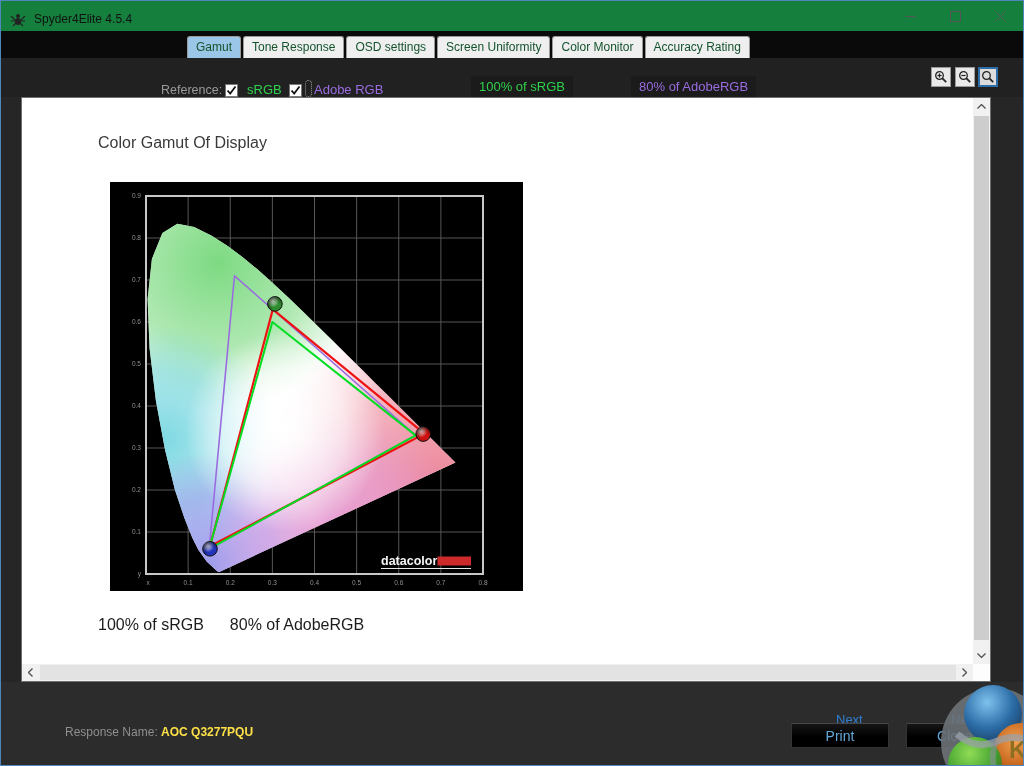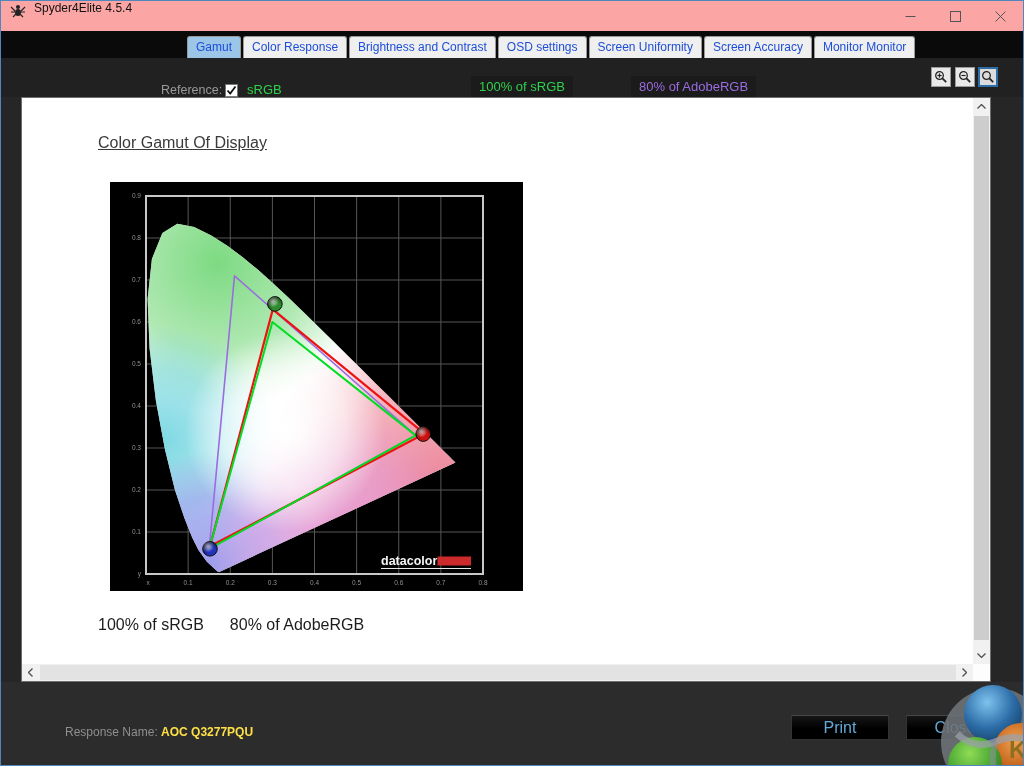--- a/index.html
+++ b/index.html
@@ -1,57 +1,57 @@
 <!DOCTYPE html>
 <html><head>
 <meta charset="utf-8">
 <style>
   html,body{margin:0;padding:0;background:#444;}
   *{box-sizing:border-box;font-family:"Liberation Sans",sans-serif;}
   .window{position:relative;width:1024px;height:766px;border:1px solid #4e86bd;background:#262626;overflow:hidden;}
   
-  .titlebar{position:absolute;left:0;top:0;right:0;height:36px;background:#fca5a5;display:flex;}
+  .titlebar{position:absolute;left:0;top:0;right:0;height:36px;background:#15803d;display:flex;align-items:center;}
   .app-icon{margin-left:8px;width:18px;height:18px;display:flex;align-items:center;justify-content:center;}
   .title-text{margin-left:7px;font-size:12px;color:#111;}
   .win-controls{position:absolute;right:0;top:0;height:30px;display:flex;}
   .win-btn{width:45px;height:30px;display:flex;align-items:center;justify-content:center;color:#555;}
   
   .tabstrip{position:absolute;left:0;top:30px;right:0;height:27px;background:#0a0a0a;}
   .tabs{position:absolute;left:186px;bottom:0;display:flex;gap:2px;}
   .tab{background:#efefef;border:1px solid #9a9a9a;border-bottom:none;border-radius:3px 3px 0 0;
-       padding:4px 8px 4px 8px;font-size:12px;color:#1d4ed8;white-space:nowrap;line-height:13px;}
+       padding:4px 8px 4px 8px;font-size:12px;color:#14532d;white-space:nowrap;line-height:13px;}
   .tab.selected{background:#9cc6e8;}
   
   .refbar{position:absolute;left:0;top:57px;right:0;height:39px;background:#212121;}
   .refbar .item{position:absolute;top:0;height:39px;display:flex;align-items:flex-end;font-size:13px;}
   .ref-label{color:#9a9a9a;font-size:12.5px;}
   .checkbox{width:13px;height:13px;background:#fff;border:1px solid #777;display:inline-flex;align-items:center;justify-content:center;}
   .focus-dots{width:7px;height:17px;border:1px dotted #9a9a9a;border-radius:4px;margin-left:3px;}
   .sumbox{background:#1b1b1b;padding:3px 8px;border-radius:1px;}
   .zoom-btn{position:absolute;top:9px;width:20px;height:20px;background:#e9e9e9;border:1px solid #9a9a9a;
             display:flex;align-items:center;justify-content:center;}
   .zoom-btn.selected{border:2px solid #2d6da8;background:#dcdcdc;}
   
   .panel{position:absolute;left:20px;top:96px;width:970px;height:585px;background:#ffffff;border:1px solid #6e6e6e;}
-  .heading{position:absolute;left:76px;top:36px;font-size:16px;color:#3a3a3a;text-decoration:underline;}
+  .heading{position:absolute;left:76px;top:36px;font-size:16px;color:#3a3a3a;}
   .chartwrap{position:absolute;left:76px;top:84px;width:413px;height:409px;padding-left:12px;}
   .results{position:absolute;left:76px;top:518px;display:flex;gap:26px;font-size:16px;color:#1c1c1c;}
   
   .vscroll{position:absolute;top:0;right:0;bottom:17px;width:17px;background:#f1f1f1;}
   .hscroll{position:absolute;left:0;right:17px;bottom:0;height:17px;background:#f1f1f1;}
   .corner{position:absolute;right:0;bottom:0;width:17px;height:17px;background:#fdfdfd;}
   .sb-btn{position:absolute;width:17px;height:17px;display:flex;align-items:center;justify-content:center;background:#f1f1f1;}
   .vthumb{position:absolute;left:1px;right:1px;top:18px;height:524px;background:#cdcdcd;}
   .hthumb{position:absolute;top:1px;bottom:1px;left:18px;width:930px;background:#e3e3e3;}
   
   .footer{position:absolute;left:0;top:681px;right:0;bottom:0;background:#2c2c2c;}
   .display-name{position:absolute;left:64px;top:43px;font-size:12px;color:#8f8f8f;}
   .display-name b{color:#fde047;}
-  .footer-btn{position:absolute;top:33px;width:98px;height:25px;background:linear-gradient(#161616,#000 55%);
-              border:1px solid #333;border-top-color:#484848;color:#63a8d8;font-size:16px;
+  .footer-btn{position:absolute;top:41px;width:98px;height:25px;background:linear-gradient(#161616,#000 55%);
+              border:1px solid #333;border-top-color:#484848;color:#63a8d8;font-size:14px;
               display:flex;align-items:center;justify-content:center;z-index:2;}
   .artifact{position:absolute;top:30px;height:12px;overflow:hidden;color:#2f7fd0;font-size:13px;z-index:1;}
   .kg-logo{position:absolute;left:936px;top:683px;z-index:5;}
 </style>
 </head>
 <body>
 
 <div class="window">
 
   <div class="titlebar">
@@ -80,43 +80,51 @@
         <svg width="11" height="11" viewBox="0 0 11 11">
             <path d="M0.5 0.5 L10.5 10.5 M10.5 0.5 L0.5 10.5" stroke="#555" stroke-width="1"></path>
           </svg>
       </div>
     </div>
   </div>
 
   <div class="tabstrip">
     <div class="tabs">
       <div class="tab selected">Gamut</div>
-      <div class="tab">Color Response</div>
-      <div class="tab">Brightness and Contrast</div>
+      <div class="tab">Tone Response</div>
       <div class="tab">OSD settings</div>
       <div class="tab">Screen Uniformity</div>
-      <div class="tab">Screen Accuracy</div>
-      <div class="tab">Monitor Monitor</div>
+      <div class="tab">Color Monitor</div>
+      <div class="tab">Accuracy Rating</div>
     </div>
   </div>
 
   <div class="refbar">
     <div class="item" style="left:160px;">
       <span class="ref-label">Reference:</span>
     </div>
 
     <div class="item" style="left:224px;">
       <span class="checkbox">
         <svg class="tick" width="11" height="11" viewBox="0 0 11 11">
             <polyline points="1.5,5.5 4.2,8.5 9.5,1.5" fill="none" stroke="#111" stroke-width="1.8"></polyline>
           </svg>
       </span>
       <span style="margin-left: 9px; color: rgb(47, 209, 76);">sRGB</span>
     </div>
 
+    <div class="item" style="left:288px;">
+      <span class="checkbox">
+        <svg class="tick" width="11" height="11" viewBox="0 0 11 11">
+            <polyline points="1.5,5.5 4.2,8.5 9.5,1.5" fill="none" stroke="#111" stroke-width="1.8"></polyline>
+          </svg>
+      </span>
+      <span class="focus-dots"></span>
+      <span style="margin-left: 2px; color: rgb(154, 108, 224);">Adobe RGB</span>
+    </div>
 
     <div class="item" style="left:398px;margin-top:15px;">
       <span class="checkbox">
         
       </span>
       <span style="margin-left: 9px; color: rgb(201, 105, 46);">NTSC</span>
     </div>
 
     <div class="item" style="left:470px;">
       <span class="sumbox" style="color: rgb(47, 209, 76);">100% of sRGB</span>

